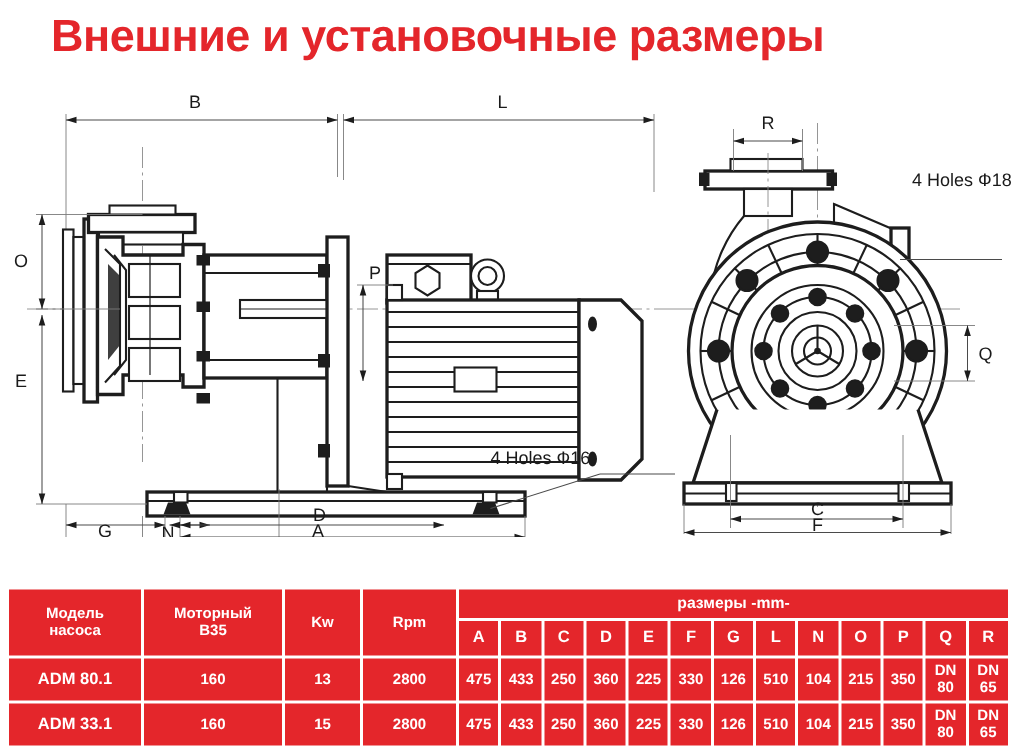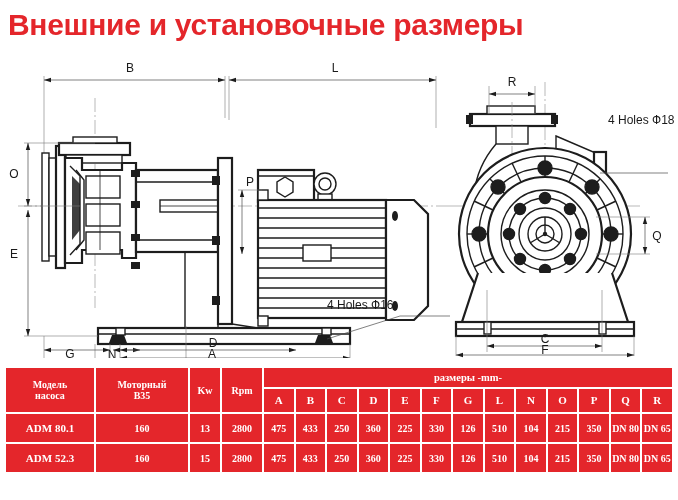--- a/index.html
+++ b/index.html
@@ -4,33 +4,32 @@
 <style>
   html,body{margin:0;padding:0;}
   body{
     width:678px;height:500px;
     background:#ffffff;
     font-family:"Liberation Sans", sans-serif;
     overflow:hidden;
     position:relative;
   }
   #page-title{
-    position:absolute;left:8px;top:8px;
+    position:absolute;left:34px;top:8px;
     font-size:30px;font-weight:bold;color:#e4262b;
     letter-spacing:-0.3px;white-space:nowrap;
   }
   #drawing-area{
     position:absolute;left:0;top:58px;width:678px;height:300px;
   }
   #drawing-area svg{display:block;}
   #spec-table{
-    position:absolute;left:4px;top:366px;width:670px;
+    position:absolute;left:4px;top:391px;width:670px;
     border-collapse:separate;border-spacing:2px;
     table-layout:fixed;
-    font-family:Liberation Serif, serif;
   }
   #spec-table td,#spec-table th{
     background:#e4262b;color:#ffffff;
     font-size:10px;font-weight:bold;
     text-align:center;vertical-align:middle;
     padding:0;height:28px;line-height:11px;
     border:0;
   }
   #spec-table th.hdr-tall{height:44px;}
   #spec-table th.grp{height:18px;font-size:10.5px;margin-top:28px;}
@@ -380,22 +379,22 @@
   <thead>
     <tr>
       <th class="hdr-tall" rowspan="2" style="width:88px">
         <div>Модель</div>
         <div>насоса</div>
       </th>
       <th class="hdr-tall" rowspan="2" style="width:92px">
         <div>Моторный</div>
         <div>B35</div>
       </th>
-      <th class="hdr-tall" rowspan="2" style="width:30px">Kw</th>
-      <th class="hdr-tall" rowspan="2" style="width:40px">Rpm</th>
+      <th class="hdr-tall" rowspan="2" style="width:50px">Kw</th>
+      <th class="hdr-tall" rowspan="2" style="width:62px">Rpm</th>
       <th class="grp" colspan="13">размеры -mm-</th>
     </tr>
     <tr>
       <th class="sub" style="width:34px">A</th>
       <th class="sub" style="width:34px">B</th>
       <th class="sub" style="width:34px">C</th>
       <th class="sub" style="width:34px">D</th>
       <th class="sub" style="width:34px">E</th>
       <th class="sub" style="width:34px">F</th>
       <th class="sub" style="width:34px">G</th>
@@ -421,21 +420,21 @@
       <td>330</td>
       <td>126</td>
       <td>510</td>
       <td>104</td>
       <td>215</td>
       <td>350</td>
       <td>DN 80</td>
       <td>DN 65</td>
     </tr>
     <tr>
-      <td class="modelcell">ADM 52.3</td>
+      <td class="modelcell">ADM 33.1</td>
       <td>160</td>
       <td>15</td>
       <td>2800</td>
       <td>475</td>
       <td>433</td>
       <td>250</td>
       <td>360</td>
       <td>225</td>
       <td>330</td>
       <td>126</td>

